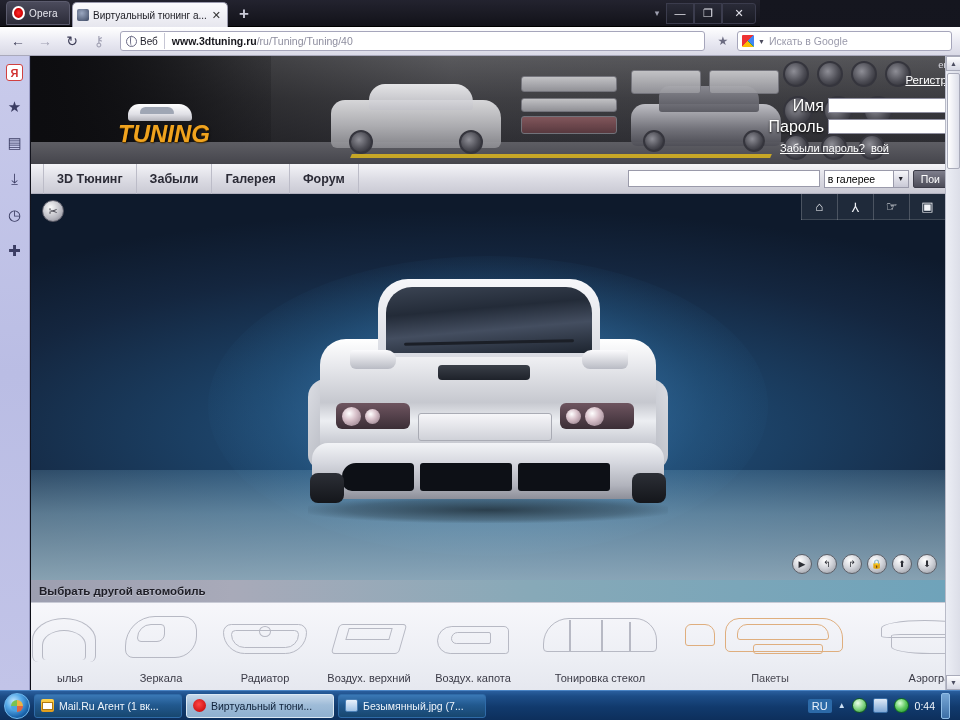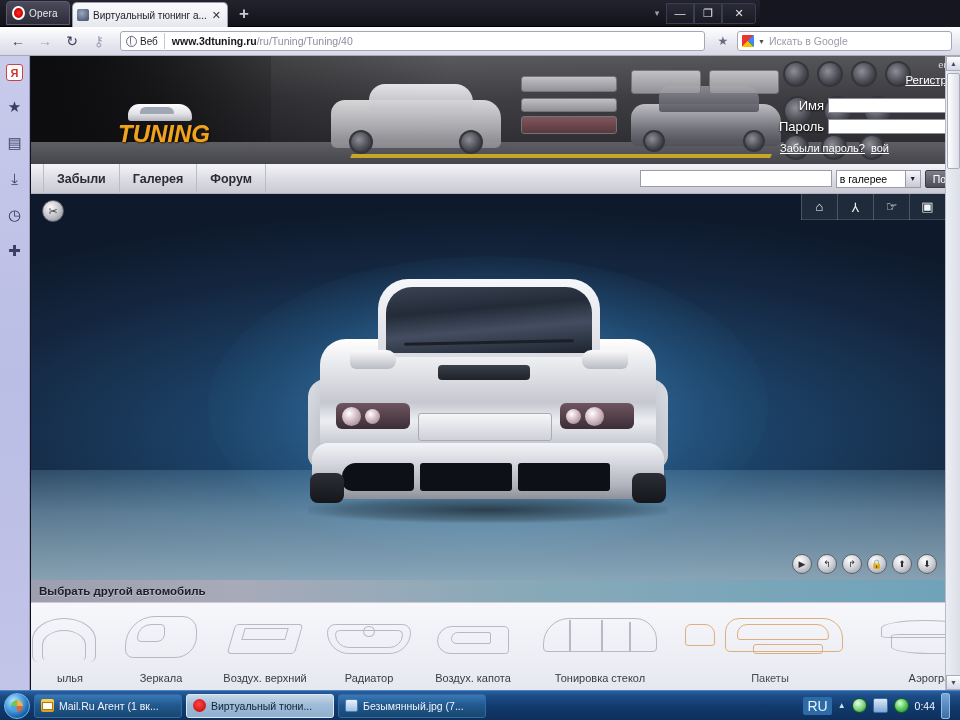--- a/index.html
+++ b/index.html
@@ -142,21 +142,21 @@
     width:34px; height:7px; background:#9fa6b4; border-radius:7px 8px 1px 1px; }
 
   
   #login-box { position:absolute; right:0; top:0; width:200px; height:108px; z-index:5;
     font-size:11px; color:#fff; }
   #eng-link { position:absolute; right:6px; top:3px; font-size:9.5px; color:#dcdce4; }
   #reg-link { position:absolute; right:0px; top:18px; font-size:11.5px; color:#fff;
     text-decoration:underline; white-space:nowrap; }
   .lf-row { position:absolute; left:0; width:200px; height:17px; display:flex;
     align-items:center; gap:4px; }
-  .lf-row .lf-label { width:64px; text-align:right; font-size:13px; color:#fff;
+  .lf-row .lf-label { width:64px; text-align:right; font-size:16px; color:#fff;
     text-shadow:0 1px 2px #000; flex:none; }
   .lf-row input { flex:1; height:15px; border:1px solid #8e8e9e; background:#fff;
     font-size:10px; padding:0 3px; }
   #lf-name { top:41px; }
   #lf-pass { top:62px; }
   #forgot-row { position:absolute; left:20px; top:86px; width:185px;
     font-size:11px; display:flex; gap:6px; }
   #forgot-row a { color:#fff; text-decoration:underline; white-space:nowrap; }
 
   
@@ -172,21 +172,21 @@
     border:1px solid #a9abba; border-radius:2px; }
 
   
   #site-nav { position:absolute; left:0; top:108px; width:929px; height:30px;
     background:linear-gradient(180deg,#f4f4f8 0%,#dcdce4 52%,#cacad4 100%);
     border-bottom:1px solid #b0b0be; display:flex; align-items:center; }
   .nav-item { font-size:12.5px; font-weight:bold; color:#2b2b36; padding:0 13px;
     height:30px; line-height:30px; border-right:1px solid #bcbcc8; }
   .nav-item:first-child { border-left:1px solid #bcbcc8; margin-left:12px; }
   #nav-spacer { flex:1; }
-  #nav-search { display:flex; align-items:center; gap:4px; padding-right:0; }
+  #nav-search { display:flex; align-items:center; gap:4px; padding-right:12px; }
   #nav-search input[type=text] { width:192px; height:17px; border:1px solid #9a9aaa;
     background:#fff; font-size:11px; padding:0 3px; }
   #nav-select { width:85px; height:18px; border:1px solid #9a9aaa; background:#fff;
     font-size:10.5px; display:flex; align-items:center; padding-left:3px;
     justify-content:space-between; }
   #nav-select .selarrow { width:15px; height:16px;
     background:linear-gradient(180deg,#f6f6fa,#c9c9d6); border-left:1px solid #9a9aaa;
     display:flex; align-items:center; justify-content:center; font-size:7px; color:#22222c; }
   #nav-go { height:18px; padding:0 7px; font-size:10.5px; color:#fff;
     background:linear-gradient(180deg,#7e7e8c,#4c4c58); border:1px solid #3c3c48;
@@ -309,21 +309,21 @@
   .tb-item.active .tbl { color:#10223a; }
   .tb-ico { width:13px; height:13px; flex:none; border-radius:2px; }
   .tb-ico.mail { background:linear-gradient(180deg,#ffd44d,#e09b1b); position:relative; }
   .tb-ico.mail::after { content:""; position:absolute; left:1px; top:3px; width:11px;
     height:8px; background:#fff; border:1px solid #b07a12; box-sizing:border-box; }
   .tb-ico.opera { border-radius:50%; background:radial-gradient(circle at 45% 40%,#ff4545,#b00); }
   .tb-ico.img { background:linear-gradient(180deg,#e9f1fb,#9fc2e6); border:1px solid #4a7fb5;
     box-sizing:border-box; }
   #tb-spacer { flex:1; }
   #tray { display:flex; align-items:center; gap:6px; padding-right:6px; }
-  #tray .lang { font-size:14px; color:#eaf2fb; background:#2c6aa8; padding:1px 4px;
+  #tray .lang { font-size:11px; color:#eaf2fb; background:#2c6aa8; padding:1px 4px;
     border-radius:2px; }
   #tray .tchev { font-size:8px; color:#cfe2f5; }
   .tray-ico { width:15px; height:15px; border-radius:50%; }
   .tray-ico.a { background:radial-gradient(circle at 38% 32%,#eaffea,#7ad07a 55%,#1d7a2e 100%);
     border:1px solid #0f5a20; }
   .tray-ico.b { border-radius:2px; background:linear-gradient(180deg,#dfeaf7,#7fa8d6);
     border:1px solid #3a6ea6; }
   .tray-ico.c { background:radial-gradient(circle at 38% 32%,#d9ffd9,#5ec95e 50%,#15892a 100%);
     border:1px solid #0d6b1f; }
   #tray .clock { font-size:10.5px; color:#f2f7fd; }
@@ -442,20 +442,21 @@
         </div>
 
         <div id="forgot-row">
           <a>Забыли пароль?</a>
           <a>вой</a>
         </div>
       </div>
     </div>
 
     <div id="site-nav">
+      <div class="nav-item">3D Тюнинг</div>
       <div class="nav-item">Забыли</div>
       <div class="nav-item">Галерея</div>
       <div class="nav-item">Форум</div>
       <div id="nav-spacer"></div>
       <div id="nav-search">
         <input type="text" value="" style="">
         <div id="nav-select">
           <span>в галерее</span>
           <span class="selarrow">▼</span>
         </div>
@@ -531,33 +532,33 @@
       <div class="part">
         <div class="sketch">
           <div class="sk" style="left:8px; top:6px; width:72px; height:42px; border-radius:30px 14px 22px 8px;"></div>
           <div class="sk" style="left:20px; top:14px; width:28px; height:18px; border-radius:14px 4px 8px 4px;"></div>
         </div>
         <div class="plabel">Зеркала</div>
       </div>
 
       <div class="part">
         <div class="sketch">
-          <div class="sk" style="left:10px; top:14px; width:68px; height:30px; border-radius:4px; transform:skewX(-16deg);"></div>
-          <div class="sk" style="left:22px; top:18px; width:44px; height:12px; transform:skewX(-16deg);"></div>
-        </div>
-        <div class="plabel">Воздух. верхний</div>
-      </div>
-
-      <div class="part">
-        <div class="sketch">
           <div class="sk" style="left:2px; top:14px; width:84px; height:30px; border-radius:10px 10px 26px 26px;"></div>
           <div class="sk" style="left:10px; top:20px; width:68px; height:18px; border-radius:6px 6px 18px 18px;"></div>
           <div class="sk" style="left:38px; top:16px; width:12px; height:11px; border-radius:50%;"></div>
         </div>
         <div class="plabel">Радиатор</div>
+      </div>
+
+      <div class="part">
+        <div class="sketch">
+          <div class="sk" style="left:10px; top:14px; width:68px; height:30px; border-radius:4px; transform:skewX(-16deg);"></div>
+          <div class="sk" style="left:22px; top:18px; width:44px; height:12px; transform:skewX(-16deg);"></div>
+        </div>
+        <div class="plabel">Воздух. верхний</div>
       </div>
 
       <div class="part">
         <div class="sketch">
           <div class="sk" style="left:8px; top:16px; width:72px; height:28px; border-radius:18px 6px 4px 16px;"></div>
           <div class="sk" style="left:22px; top:22px; width:40px; height:12px; border-radius:10px 3px 3px 8px;"></div>
         </div>
         <div class="plabel">Воздух. капота</div>
       </div>
 

